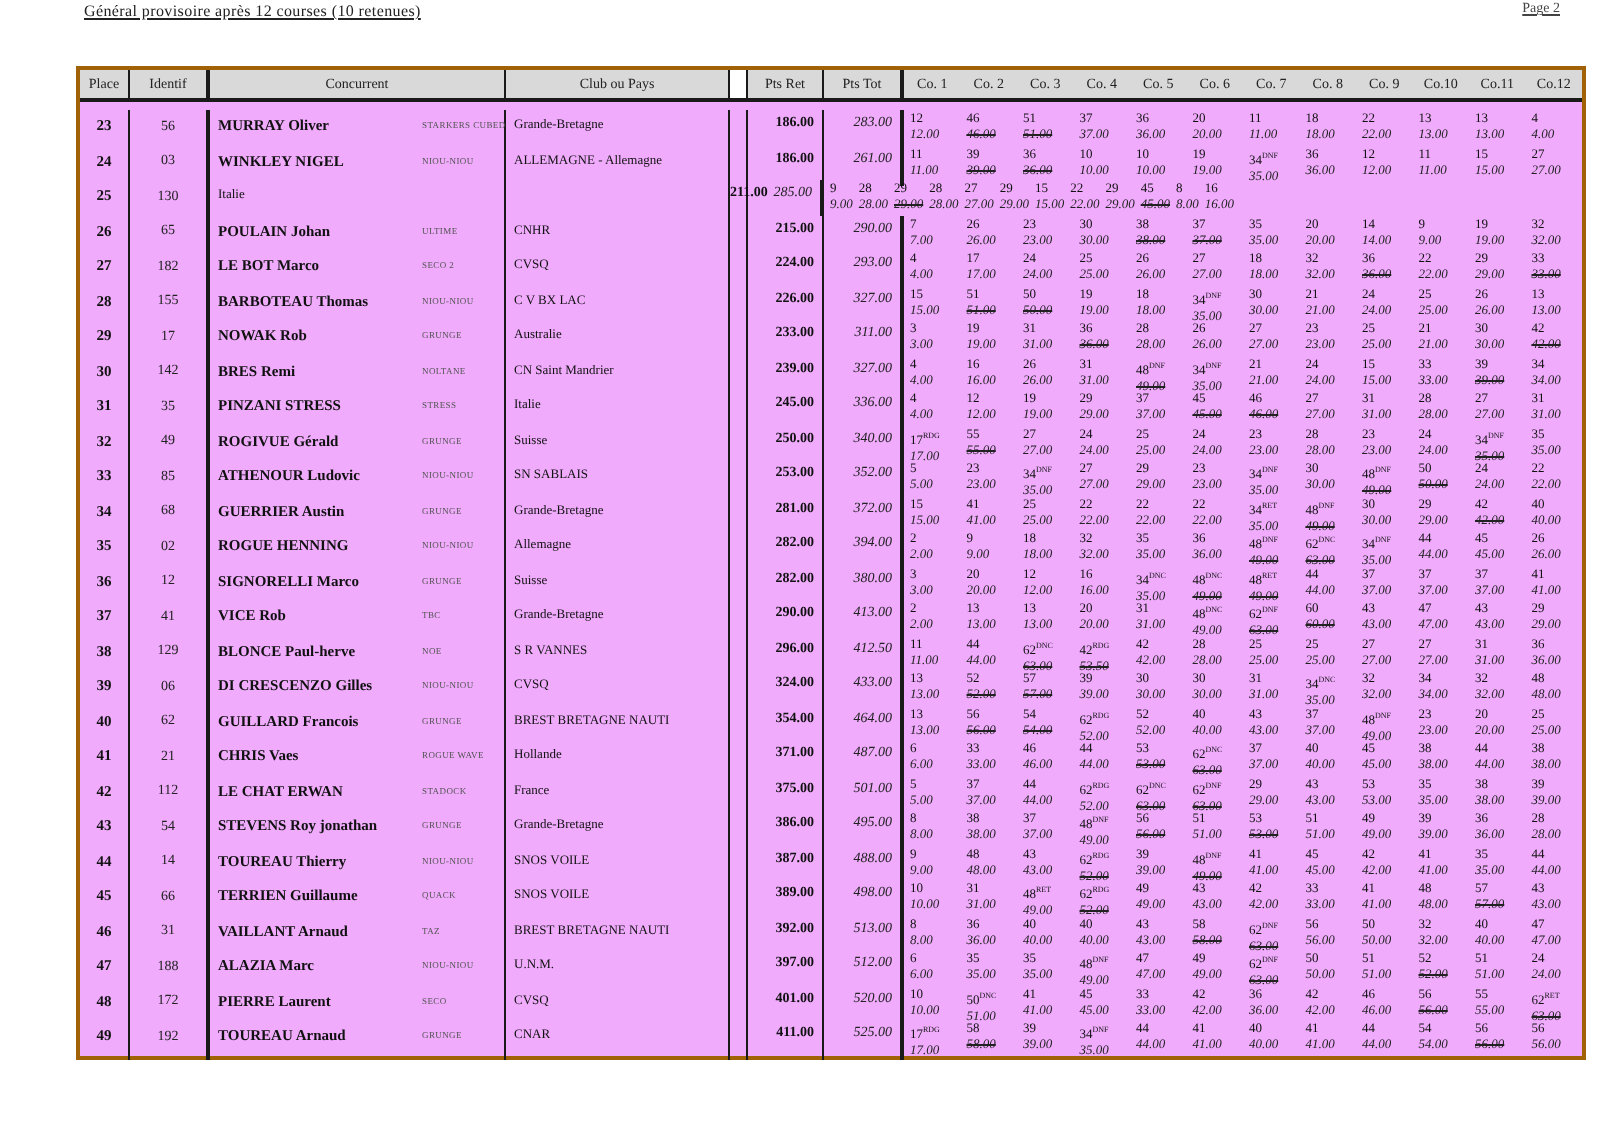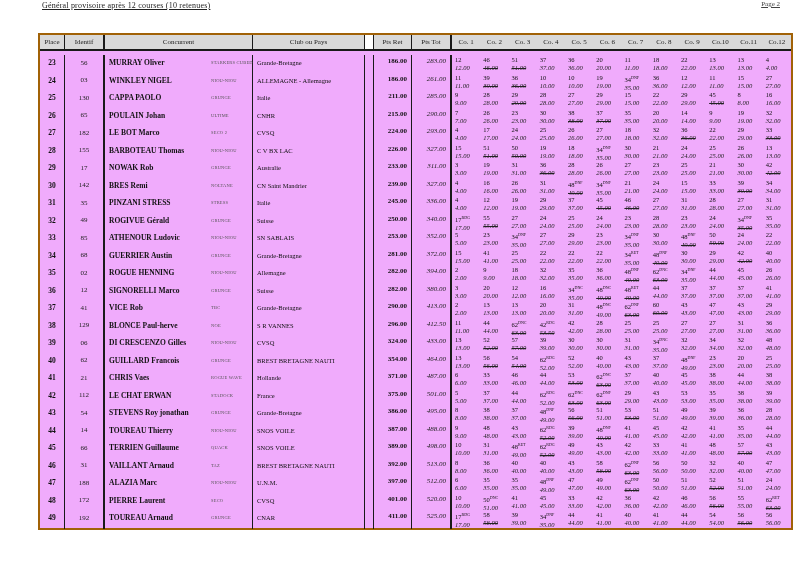--- a/index.html
+++ b/index.html
@@ -202,21 +202,20 @@
             </div>
             <div class="race">
               <span class="pl">27</span>
               <span class="pt">27.00</span>
             </div>
           </div>
         </div>
         <div class="grid-row row">
           <div class="cell c-place">25</div>
           <div class="cell heavy c-id">130</div>
-          <div class="cell c-name"><div style="display: inline;">CAPPA PAOLO</div><div class="boat">GRUNGE</div></div>
           <div class="cell c-club">Italie</div>
           <div class="cell"></div>
           <div class="cell c-ret">211.00</div>
           <div class="cell heavy c-tot">285.00</div>
           <div class="cell c-races">
             <div class="race">
               <span class="pl">9</span>
               <span class="pt">9.00</span>
             </div>
             <div class="race">

